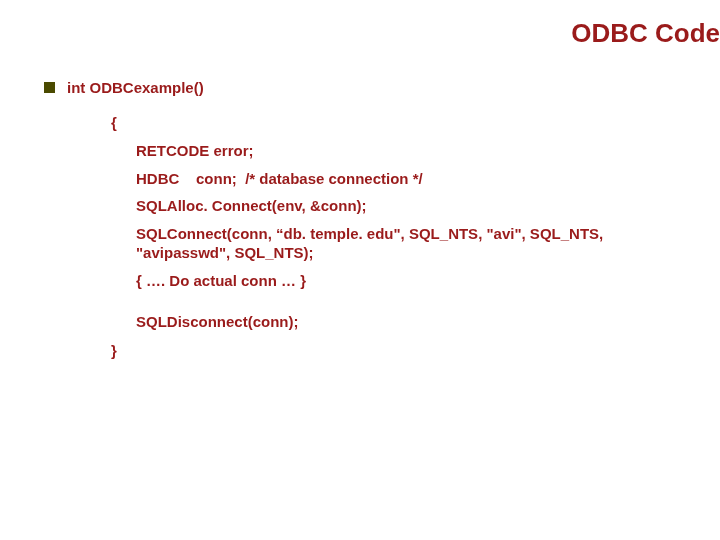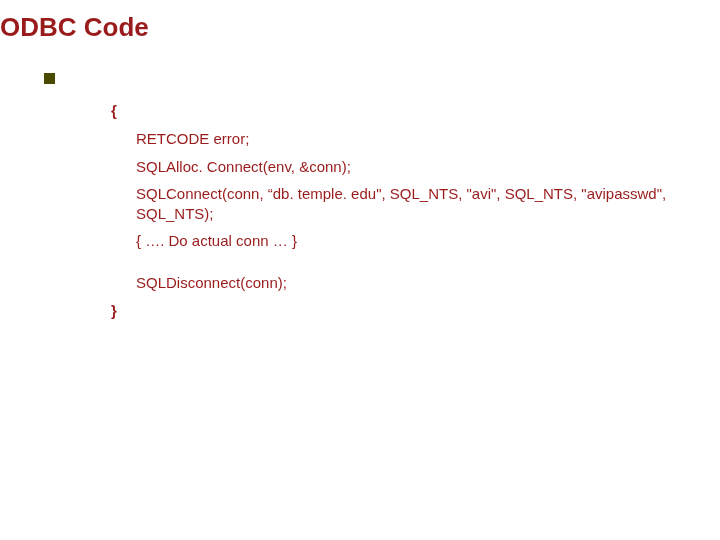--- a/index.html
+++ b/index.html
@@ -6,25 +6,25 @@
       margin: 0;
       padding: 0;
       width: 720px;
       height: 540px;
       background: #ffffff;
       font-family: Arial, Helvetica, sans-serif;
       position: relative;
       overflow: hidden;
     }
     .title {
-      text-align: left;
+      text-align: right;
       color: #9a1b1b;
       font-size: 26px;
       font-weight: bold;
-      margin-top: 12px;
+      margin-top: 18px;
       margin-bottom: 30px;
     }
     .content {
       padding-left: 44px;
       padding-right: 20px;
     }
     .function-row {
       display: flex;
       align-items: center;
       margin-bottom: 18px;
@@ -43,21 +43,21 @@
     }
     .brace {
       color: #9a1b1b;
       font-weight: bold;
       font-size: 15px;
       margin-left: 67px;
       margin-bottom: 10px;
     }
     .code-line {
       color: #9a1b1b;
-      font-weight: normal;
+      font-weight: bold;
       font-size: 15px;
       margin-left: 92px;
       margin-bottom: 8px;
       line-height: 1.3;
       white-space: pre-wrap;
     }
     .close-brace {
       color: #9a1b1b;
       font-weight: bold;
       font-size: 15px;
@@ -70,25 +70,27 @@
   </style>
 </head>
 <body>
 
 <div class="title">ODBC Code</div>
 
 <div class="content">
 
   <div class="function-row">
     <div class="bullet"></div>
+    <div class="func-text">int ODBCexample()</div>
   </div>
 
   <div class="brace">{</div>
 
   <div class="code-line">RETCODE error;</div>
+  <div class="code-line">HDBC    conn;  /* database connection */</div>
   <div class="code-line">SQLAlloc. Connect(env, &amp;conn);</div>
   <div class="code-line">SQLConnect(conn, “db. temple. edu", SQL_NTS, "avi", SQL_NTS, "avipasswd", SQL_NTS);</div>
   <div class="code-line">{ …. Do actual conn … }</div>
 
   <div class="spacer"></div>
 
   <div class="code-line">SQLDisconnect(conn);</div>
 
   <div class="close-brace">}</div>
 

